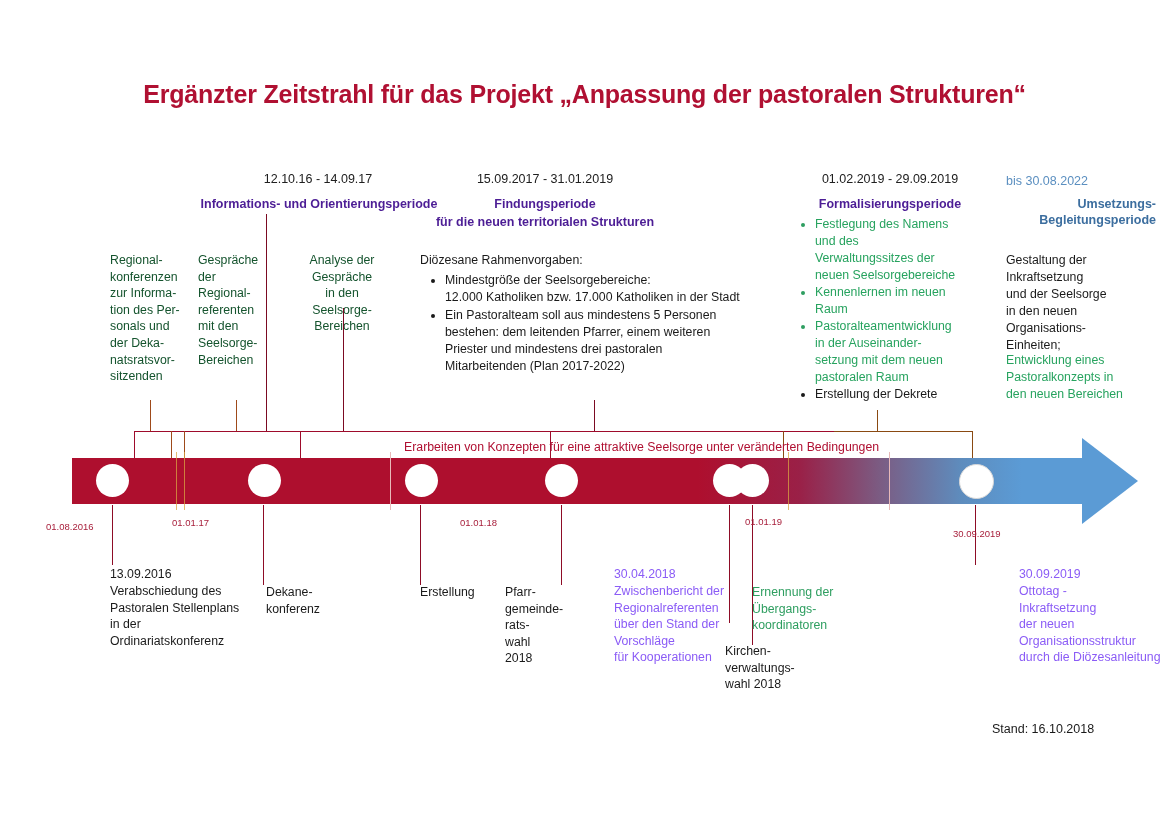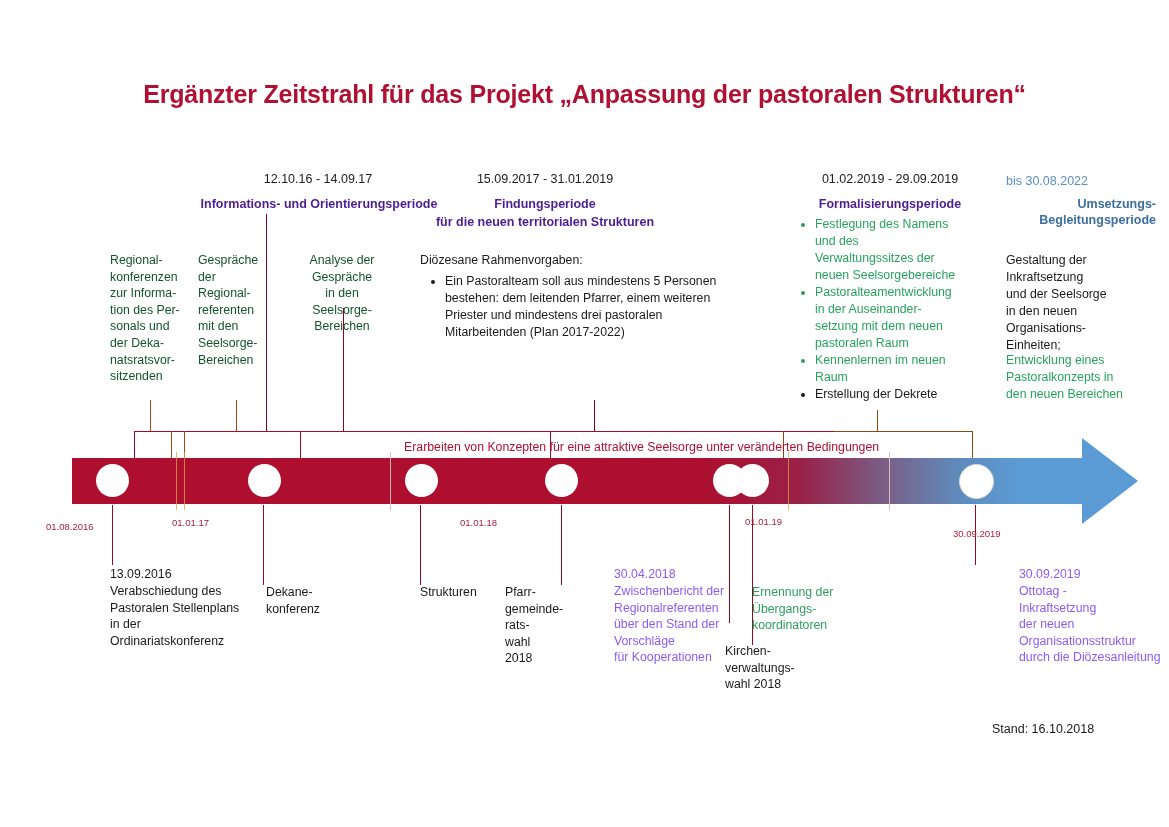--- a/index.html
+++ b/index.html
@@ -102,40 +102,42 @@
 in den
 Seelsorge-
 Bereichen</div>
 
 <div class="abs per-date" style="left:400px;top:172px;width:290px;">15.09.2017 - 31.01.2019</div>
 <div class="abs per-head" style="left:400px;top:196px;width:290px;">Findungsperiode</div>
 <div class="abs per-head" style="left:400px;top:214px;width:290px;">für die neuen territorialen Strukturen</div>
 
 <div class="abs body-txt" style="left:420px;top:252px;width:380px;">Diözesane Rahmenvorgaben:</div>
 <ul class="abs bl body-txt" style="left:428px;top:272px;width:400px;">
+  <li style="white-space:pre-line;">Mindestgröße der Seelsorgebereiche:
+12.000 Katholiken bzw. 17.000 Katholiken in der Stadt</li>
   <li style="white-space:pre-line;margin-top:1px;">Ein Pastoralteam soll aus mindestens 5 Personen
 bestehen: dem leitenden Pfarrer, einem weiteren
 Priester und mindestens drei pastoralen
 Mitarbeitenden (Plan 2017-2022)</li>
 </ul>
 
 <div class="abs per-date" style="left:790px;top:172px;width:200px;">01.02.2019 - 29.09.2019</div>
 <div class="abs per-head" style="left:790px;top:196px;width:200px;">Formalisierungsperiode</div>
 
 <ul class="abs bl body-txt" style="left:798px;top:216px;width:190px;">
   <li class="g body-txt green" style="white-space:pre-line;">Festlegung des Namens
 und des
 Verwaltungssitzes der
 neuen Seelsorgebereiche</li>
+  <li class="g body-txt green" style="white-space:pre-line;">Kennenlernen im neuen
+Raum</li>
   <li class="g body-txt green" style="white-space:pre-line;">Pastoralteamentwicklung
 in der Auseinander-
 setzung mit dem neuen
 pastoralen Raum</li>
-  <li class="g body-txt green" style="white-space:pre-line;">Kennenlernen im neuen
-Raum</li>
   <li style="white-space:pre-line;">Erstellung der Dekrete</li>
 </ul>
 
 <div class="abs per-date blue" style="left:1006px;top:174px;width:150px;">bis 30.08.2022</div>
 <div class="abs per-head blue" style="left:1006px;top:196px;width:150px;">Umsetzungs-</div>
 <div class="abs per-head blue" style="left:1006px;top:212px;width:150px;">Begleitungsperiode</div>
 
 <div class="abs body-txt" style="left:1006px;top:252px;width:150px;white-space:pre-line;">Gestaltung der
 Inkraftsetzung
 und der Seelsorge
@@ -199,21 +201,21 @@
 
 <div class="abs ev" style="left:110px;top:566px;width:150px;">13.09.2016</div>
 <div class="abs ev" style="left:110px;top:583px;width:152px;white-space:pre-line;">Verabschiedung des
 Pastoralen Stellenplans
 in der
 Ordinariatskonferenz</div>
 
 <div class="abs ev" style="left:266px;top:584px;width:90px;white-space:pre-line;">Dekane-
 konferenz</div>
 
-<div class="abs ev" style="left:420px;top:584px;width:80px;white-space:pre-line;">Strukturen</div>
+<div class="abs ev" style="left:420px;top:584px;width:80px;white-space:pre-line;">Erstellung</div>
 
 <div class="abs ev" style="left:505px;top:584px;width:64px;white-space:pre-line;">Pfarr-
 gemeinde-
 rats-
 wahl
 2018</div>
 
 <div class="abs ev red" style="left:570px;top:566px;width:160px;">30.04.2018</div>
 <div class="abs ev red" style="left:570px;top:583px;width:162px;white-space:pre-line;">Zwischenbericht der
 Regionalreferenten

